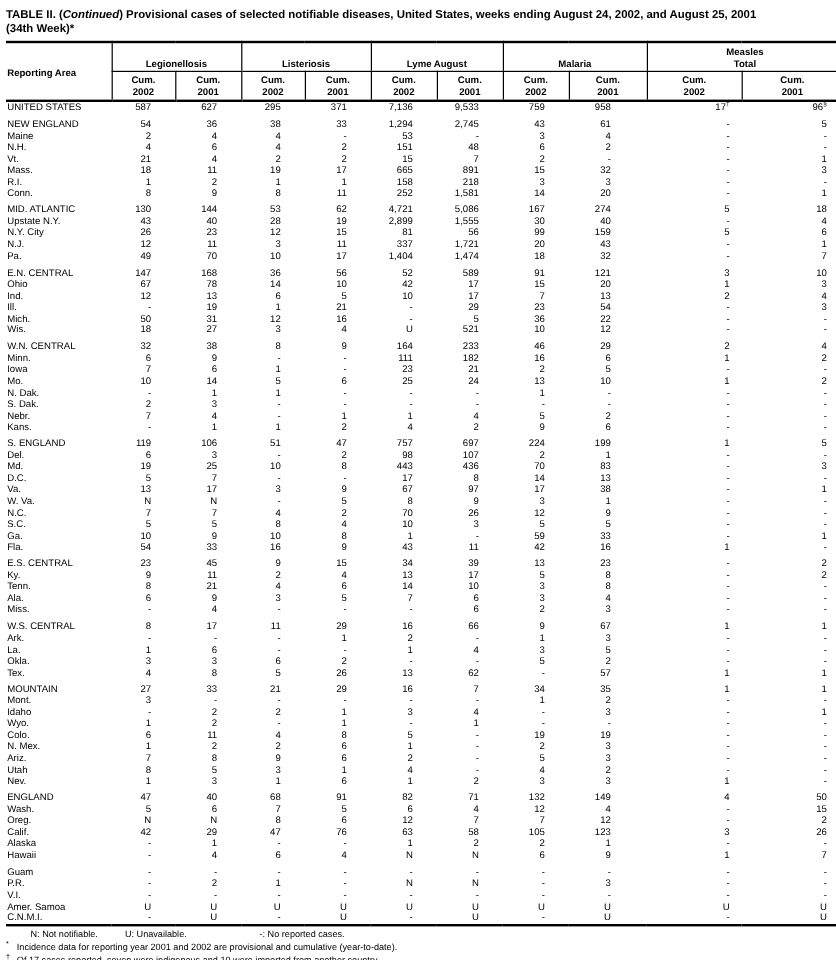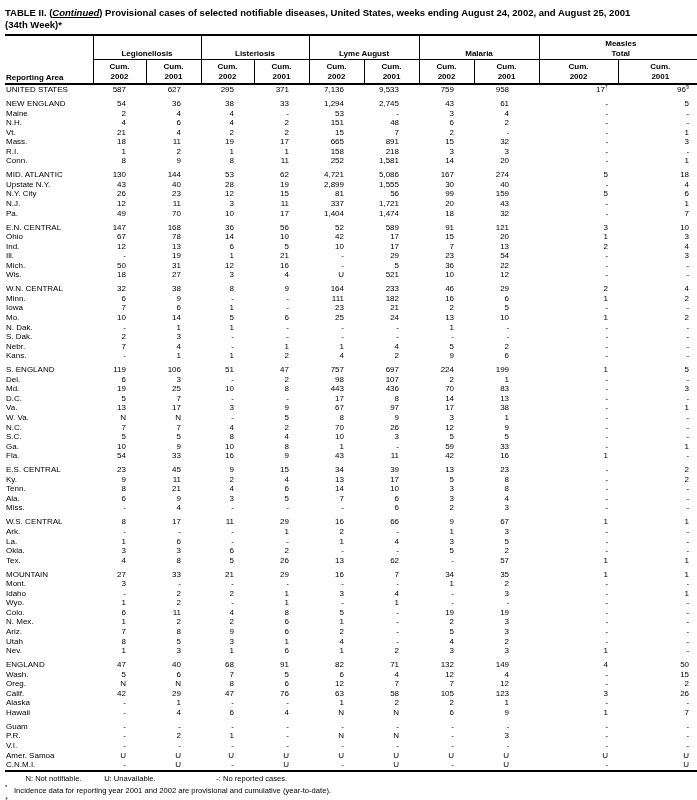--- a/index.html
+++ b/index.html
@@ -1,25 +1,25 @@
 <!DOCTYPE html>
 <html><head>
 <meta charset="utf-8">
 <style>
   html,body { margin:0; padding:0; background:#fff; }
   body { width:697px; height:800px; font-family:"Liberation Sans", sans-serif; color:#000; overflow:hidden; }
   .page { padding:7px 3px 0 5px; }
 
   .title { font-size:9.5px; font-weight:bold; line-height:11.5px; letter-spacing:0; }
-  .title .cont { font-style:italic;text-decoration:underline; }
+  .title .cont { font-style:italic; }
 
   table.disease { border-collapse:collapse; table-layout:fixed; width:689px; margin-top:4px;
                   border-top:2px solid #000; border-bottom:2px solid #000; }
   thead th { font-size:8px; font-weight:bold; padding:0; }
-  th.ra { text-align:left; vertical-align:bottom; padding-left:1px; padding-bottom:1px;
+  th.ra { text-align:left; vertical-align:bottom; padding-left:1px; padding-bottom:18px;
           border-right:1px solid #000; }
   th.grp { border-left:1px solid #000; border-bottom:1px solid #000; vertical-align:bottom;
            text-align:center; white-space:pre-line; line-height:9.5px; padding-top:3px; padding-bottom:1px; }
   tr.subrow th { border-left:1px solid #000; white-space:pre-line;
                  line-height:9.5px; padding:2px 0 2px 0; }
   thead tr.subrow th, thead th.ra { border-bottom:2px solid #000; }
 
   tbody td { font-size:8px; line-height:9.55px; padding:0; white-space:nowrap; }
   td.area { text-align:left; padding-left:1px; }
   td.num  { text-align:right; padding-right:20px; }

